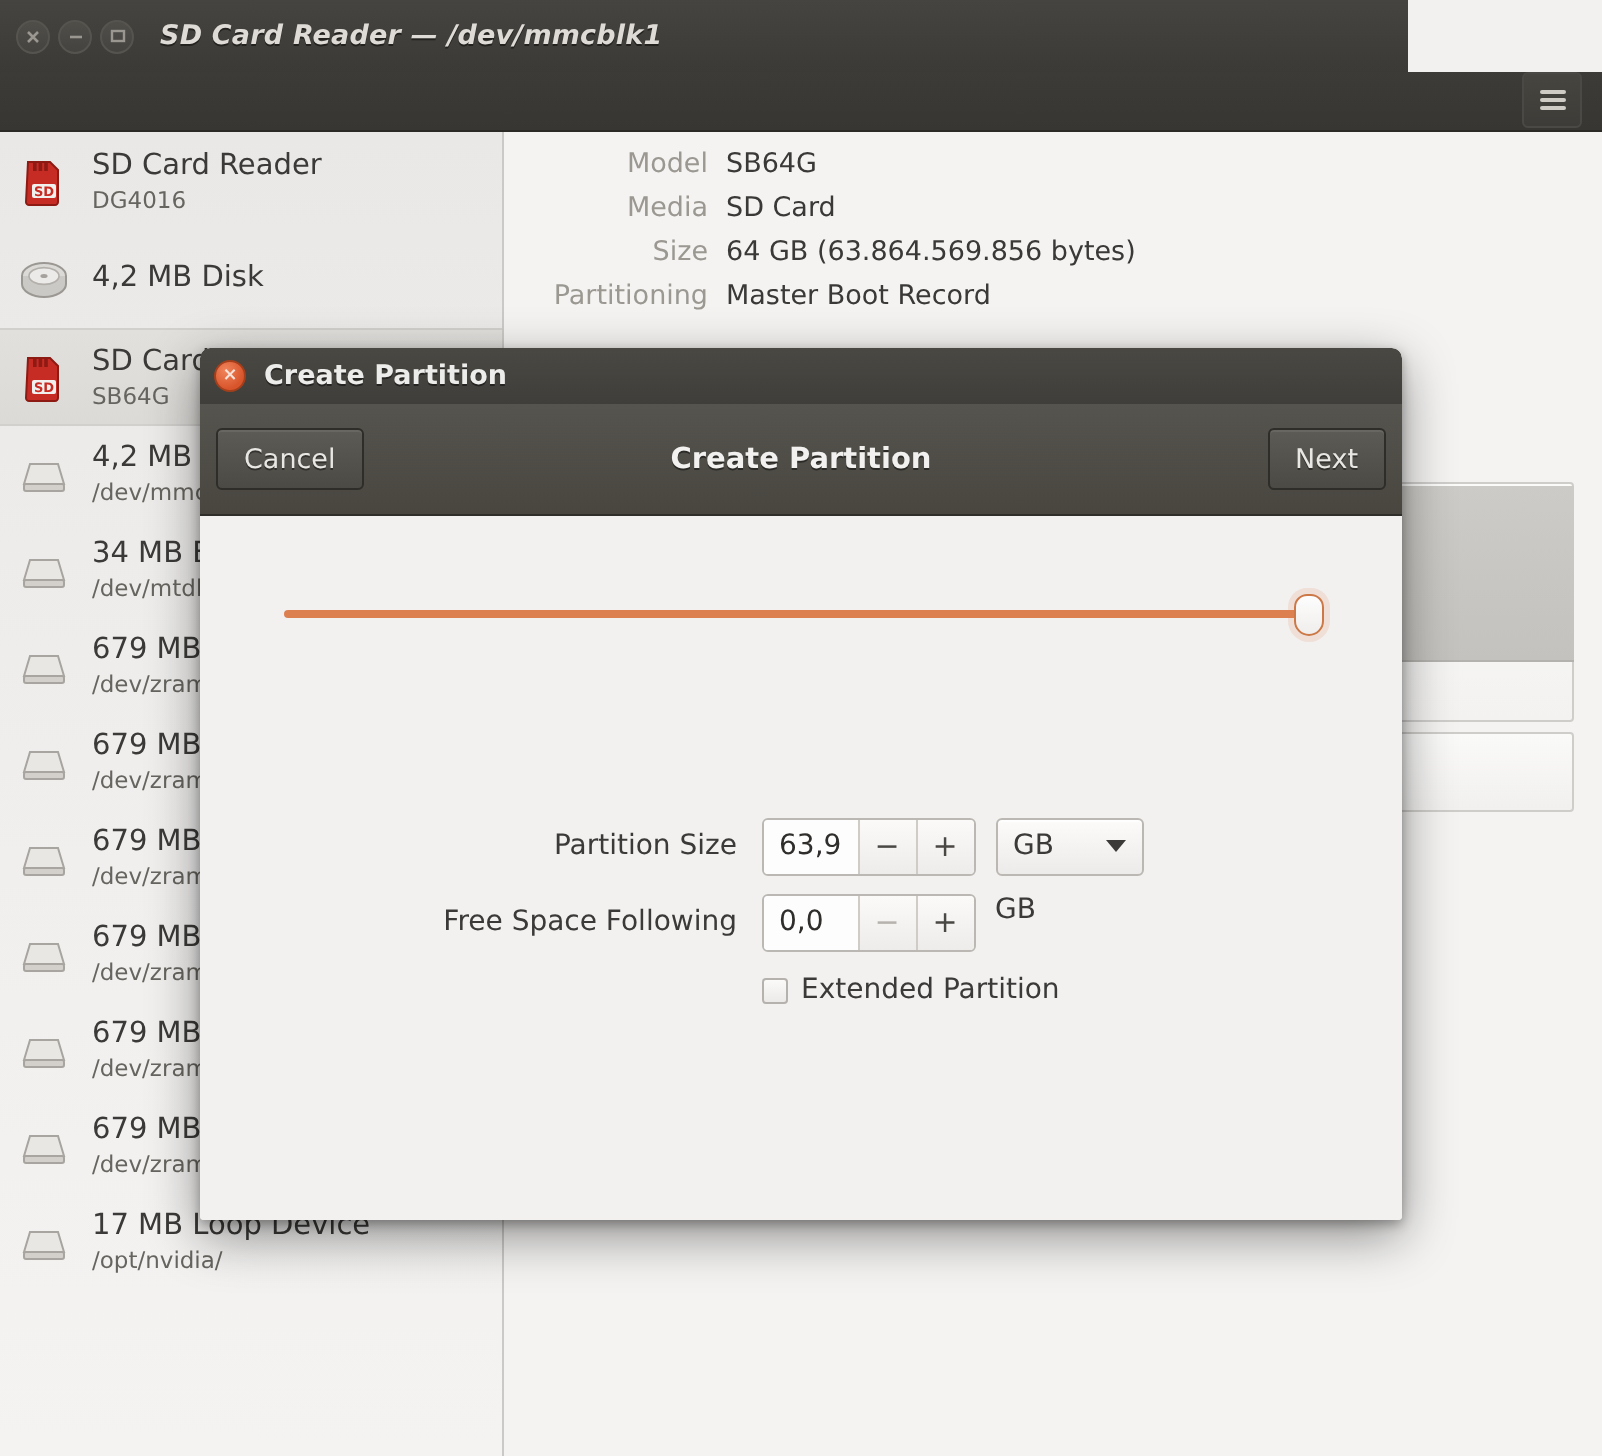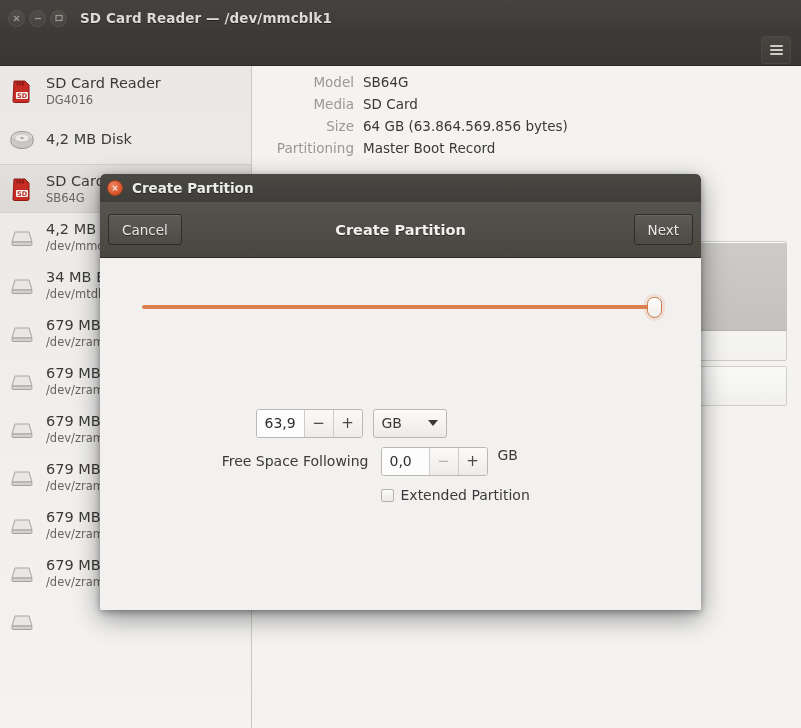--- a/index.html
+++ b/index.html
@@ -16,26 +16,27 @@
     position: relative;
     width: 801px;
     height: 728px;
     overflow: hidden;
   }
 
   
   .titlebar {
     position: absolute;
     top: 0; left: 0;
-    width: 801px;
+    width: 704px;
     height: 36px;
     background: linear-gradient(to bottom, #464440 0%, #3c3a36 100%);
     display: flex;
     align-items: center;
     padding-left: 8px;
+    font-style: italic;
   }
   .wctrls { display: flex; align-items: center; gap: 4px; }
   .wbtn {
     width: 17px; height: 17px;
     border-radius: 50%;
     background: linear-gradient(to bottom, #504e49, #454340);
     border: 1px solid #56544f;
     position: relative;
     display: flex; align-items: center; justify-content: center;
     color: #9a9790;
@@ -568,20 +569,24 @@
           <div class="dev-sub">/dev/zram5</div>
         </div>
       </div>
 
       <div class="dev-item sub">
         <div class="ico">
           <svg width="30" height="30" viewBox="0 0 30 30">
             <path d="M5 20 L8 10 h14 l3 10 z" fill="#e9e7e4" stroke="#a8a5a0" stroke-width="1"></path>
             <rect x="5" y="20" width="20" height="3.5" rx="1" fill="#d3d0cc" stroke="#a8a5a0" stroke-width="1"></rect>
           </svg>
+        </div>
+        <div class="dev-text">
+          <div class="dev-title">17 MB Loop Device</div>
+          <div class="dev-sub">/opt/nvidia/</div>
         </div>
       </div>
 
     </div>
 
     <div class="main">
       <table class="info-table">
         <tbody>
             <tr>
           <td class="info-key">Model</td>
@@ -627,20 +632,21 @@
     <div class="dlg-body">
 
       <div class="slider-wrap">
         <div class="slider-track"></div>
         <div class="slider-handle"></div>
       </div>
 
       <div class="form">
 
         <div class="frow">
+          <div class="flabel">Partition Size</div>
           <div class="fctl">
             <div class="spin">
               <input type="text" value="63,9" style="">
               <div class="spin-btn">−</div>
               <div class="spin-btn">+</div>
             </div>
             <div class="combo">
               <span>GB</span>
               <span class="caret"></span>
             </div>

